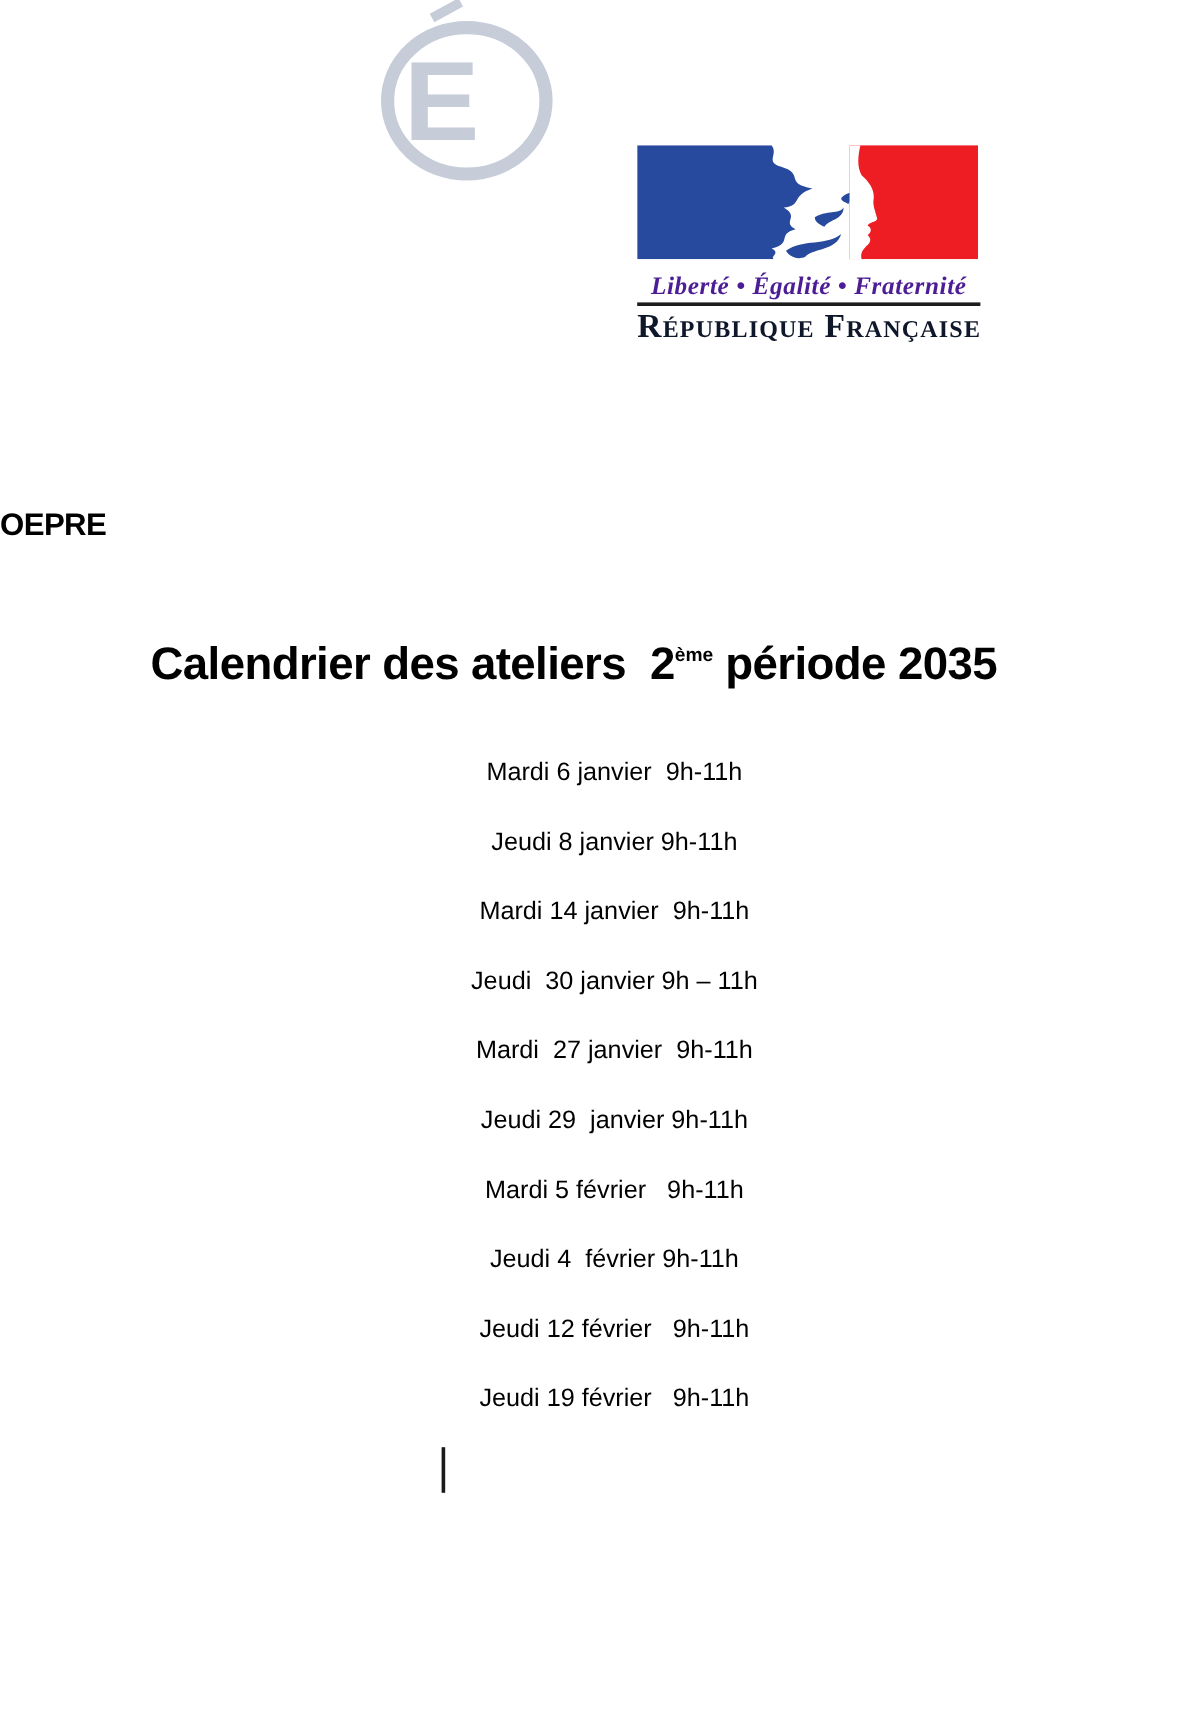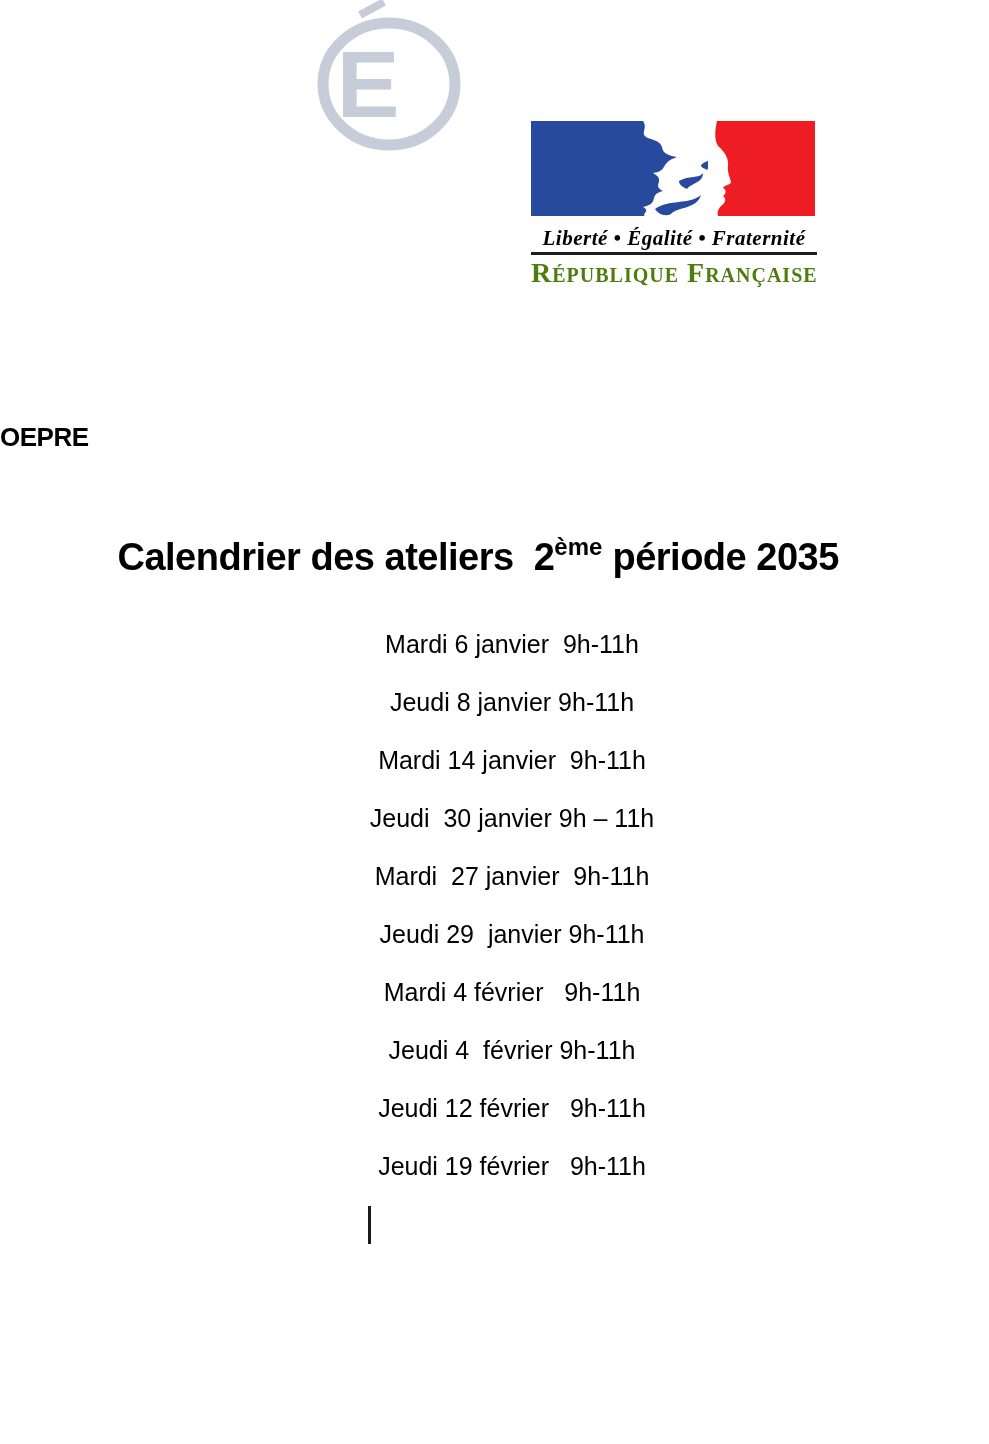--- a/index.html
+++ b/index.html
@@ -19,62 +19,62 @@
   .school-logo { position: absolute; left: 0; top: 0; width: 480px; height: 310px; }
   .emblem-svg { position: absolute; left: 316px; top: 0; }
 
   
   .republic-logo { position: absolute; left: 531px; top: 110px; width: 286px; height: 185px; }
   .flag-svg { position: absolute; left: 0; top: 11px; }
   .motto {
     position: absolute; left: 0; top: 116px; width: 286px;
     font-family: "Liberation Serif", serif;
     font-style: italic; font-weight: 600;
-    font-size: 21px; color: #000000;
+    font-size: 21px; color: #4c1d95;
     text-align: center; white-space: nowrap;
     letter-spacing: 0.5px;
   }
   .motto-divider {
     position: absolute; left: 0; top: 142px; width: 286px; height: 3px;
     background: #1d1d1b;
   }
   .country {
     position: absolute; left: 0; top: 147px; width: 286px;
     font-family: "Liberation Serif", serif;
     font-variant: small-caps;
-    font-size: 28px; font-weight: 600; color: #4d7c0f;
+    font-size: 28px; font-weight: 600; color: #0f172a;
     text-align: center; white-space: nowrap;
     letter-spacing: 1px;
   }
 
   
   .doc-title {
     position: absolute; left: 0; top: 422px; width: 916px;
     text-align: left;
     font-size: 26px; font-weight: 700;
     letter-spacing: -0.5px;
   }
   .doc-subtitle {
     position: absolute; left: 0; top: 490px; width: 916px;
     text-align: center;
     font-size: 38px; font-weight: 700;
     letter-spacing: -0.5px;
     white-space: pre;
   }
   .doc-subtitle span { white-space: pre; }
-  .doc-subtitle sup { font-size: 24px; vertical-align: 15px; letter-spacing: 0; }
+  .doc-subtitle sup { font-size: 16px; vertical-align: 15px; letter-spacing: 0; }
 
   .schedule {
     position: absolute; left: 35px; top: 615px; width: 954px;
     text-align: center;
   }
   .schedule-item {
     height: 58px;
     line-height: 58px;
-    font-size: 25px;
+    font-size: 21px;
     white-space: pre;       
     cursor: text;
   }
 
   .caret {
     position: absolute;
     left: 368px; top: 1206px;
     width: 2.5px; height: 38px;
     background: #1a1a1a;
   }
@@ -123,21 +123,21 @@
     <span>Calendrier des ateliers  2</span><sup>ème</sup><span> période 2035</span>
   </h2>
 
   <div class="schedule">
     <div class="schedule-item">Mardi 6 janvier  9h-11h</div>
     <div class="schedule-item">Jeudi 8 janvier 9h-11h</div>
     <div class="schedule-item">Mardi 14 janvier  9h-11h</div>
     <div class="schedule-item">Jeudi  30 janvier 9h – 11h</div>
     <div class="schedule-item">Mardi  27 janvier  9h-11h</div>
     <div class="schedule-item">Jeudi 29  janvier 9h-11h</div>
-    <div class="schedule-item">Mardi 4 février   9h-11h</div>
+    <div class="schedule-item">Mardi 5 février   9h-11h</div>
     <div class="schedule-item">Jeudi 4  février 9h-11h</div>
     <div class="schedule-item">Jeudi 12 février   9h-11h</div>
     <div class="schedule-item">Jeudi 19 février   9h-11h</div>
   </div>
 
   <div class="caret"></div>
 
 </div>
 
 </body></html>

